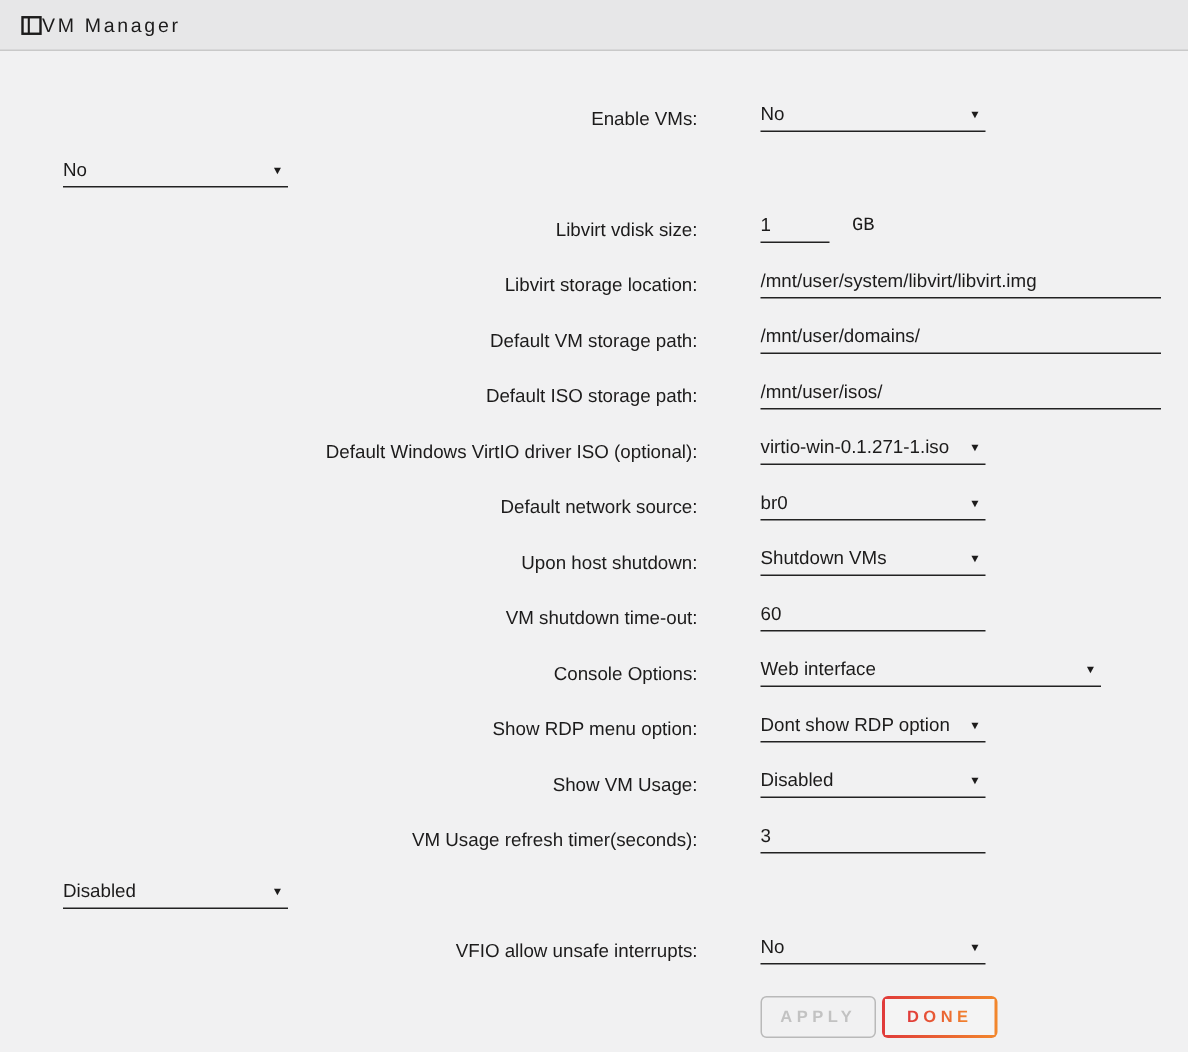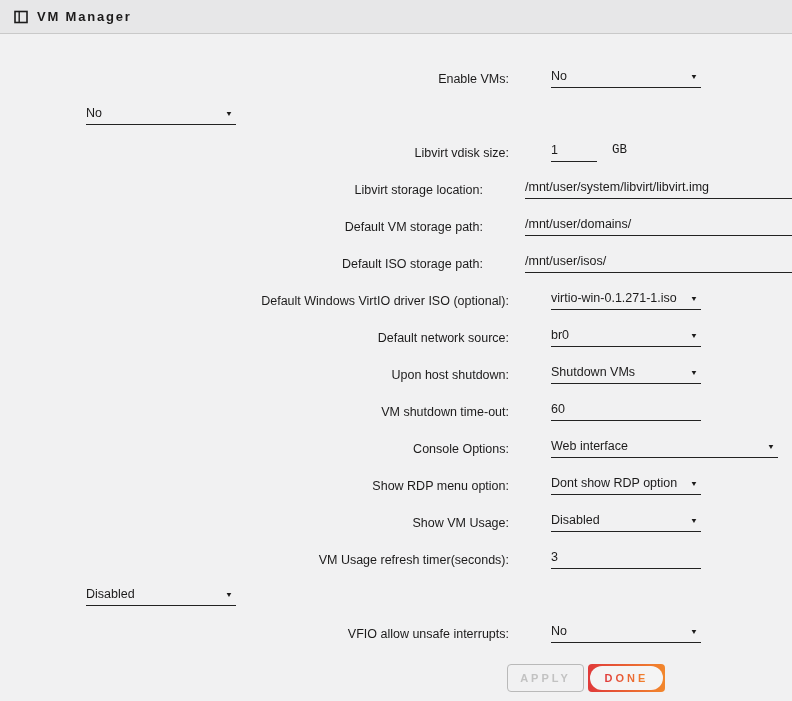--- a/index.html
+++ b/index.html
@@ -14,33 +14,31 @@
   .titlebar {
     height:34px;
     background:#e7e7e8;
     border-bottom:1px solid #c9c9c9;
     display:flex;
     align-items:center;
     padding:0 14px;
   }
   .titlebar .icon { display:flex; align-items:center; }
   .titlebar .title {
-    margin-left:9px;
     font-size:13px;
-    font-weight:bold;
+    font-weight:normal;
     letter-spacing:1.8px;
   }
   
   .form { padding-top:22px; }
   .row {
     display:flex;
     height:37px;
     align-items:flex-end;
     padding-bottom:5px;
-    padding-left:44px;
   }
   .lbl {
     width:465px;
     text-align:right;
     font-size:12.5px;
     line-height:18px;
     white-space:nowrap;
   }
   .ctrl-zone {
     margin-left:42px;
@@ -110,21 +108,21 @@
     padding:2px;
     border-radius:4px;
     min-width:77px;
     height:28px;
     display:flex;
     cursor:pointer;
   }
   .btn-done-inner {
     flex:1;
     background:#f4f4f4;
-    border-radius:12px;
+    border-radius:0;
     display:flex;
     align-items:center;
     justify-content:center;
     font-size:11px;
     font-weight:bold;
     letter-spacing:3px;
   }
   .btn-done-inner span {
     background:linear-gradient(90deg,#e03a3a,#f2872c);
     -webkit-background-clip:text;

